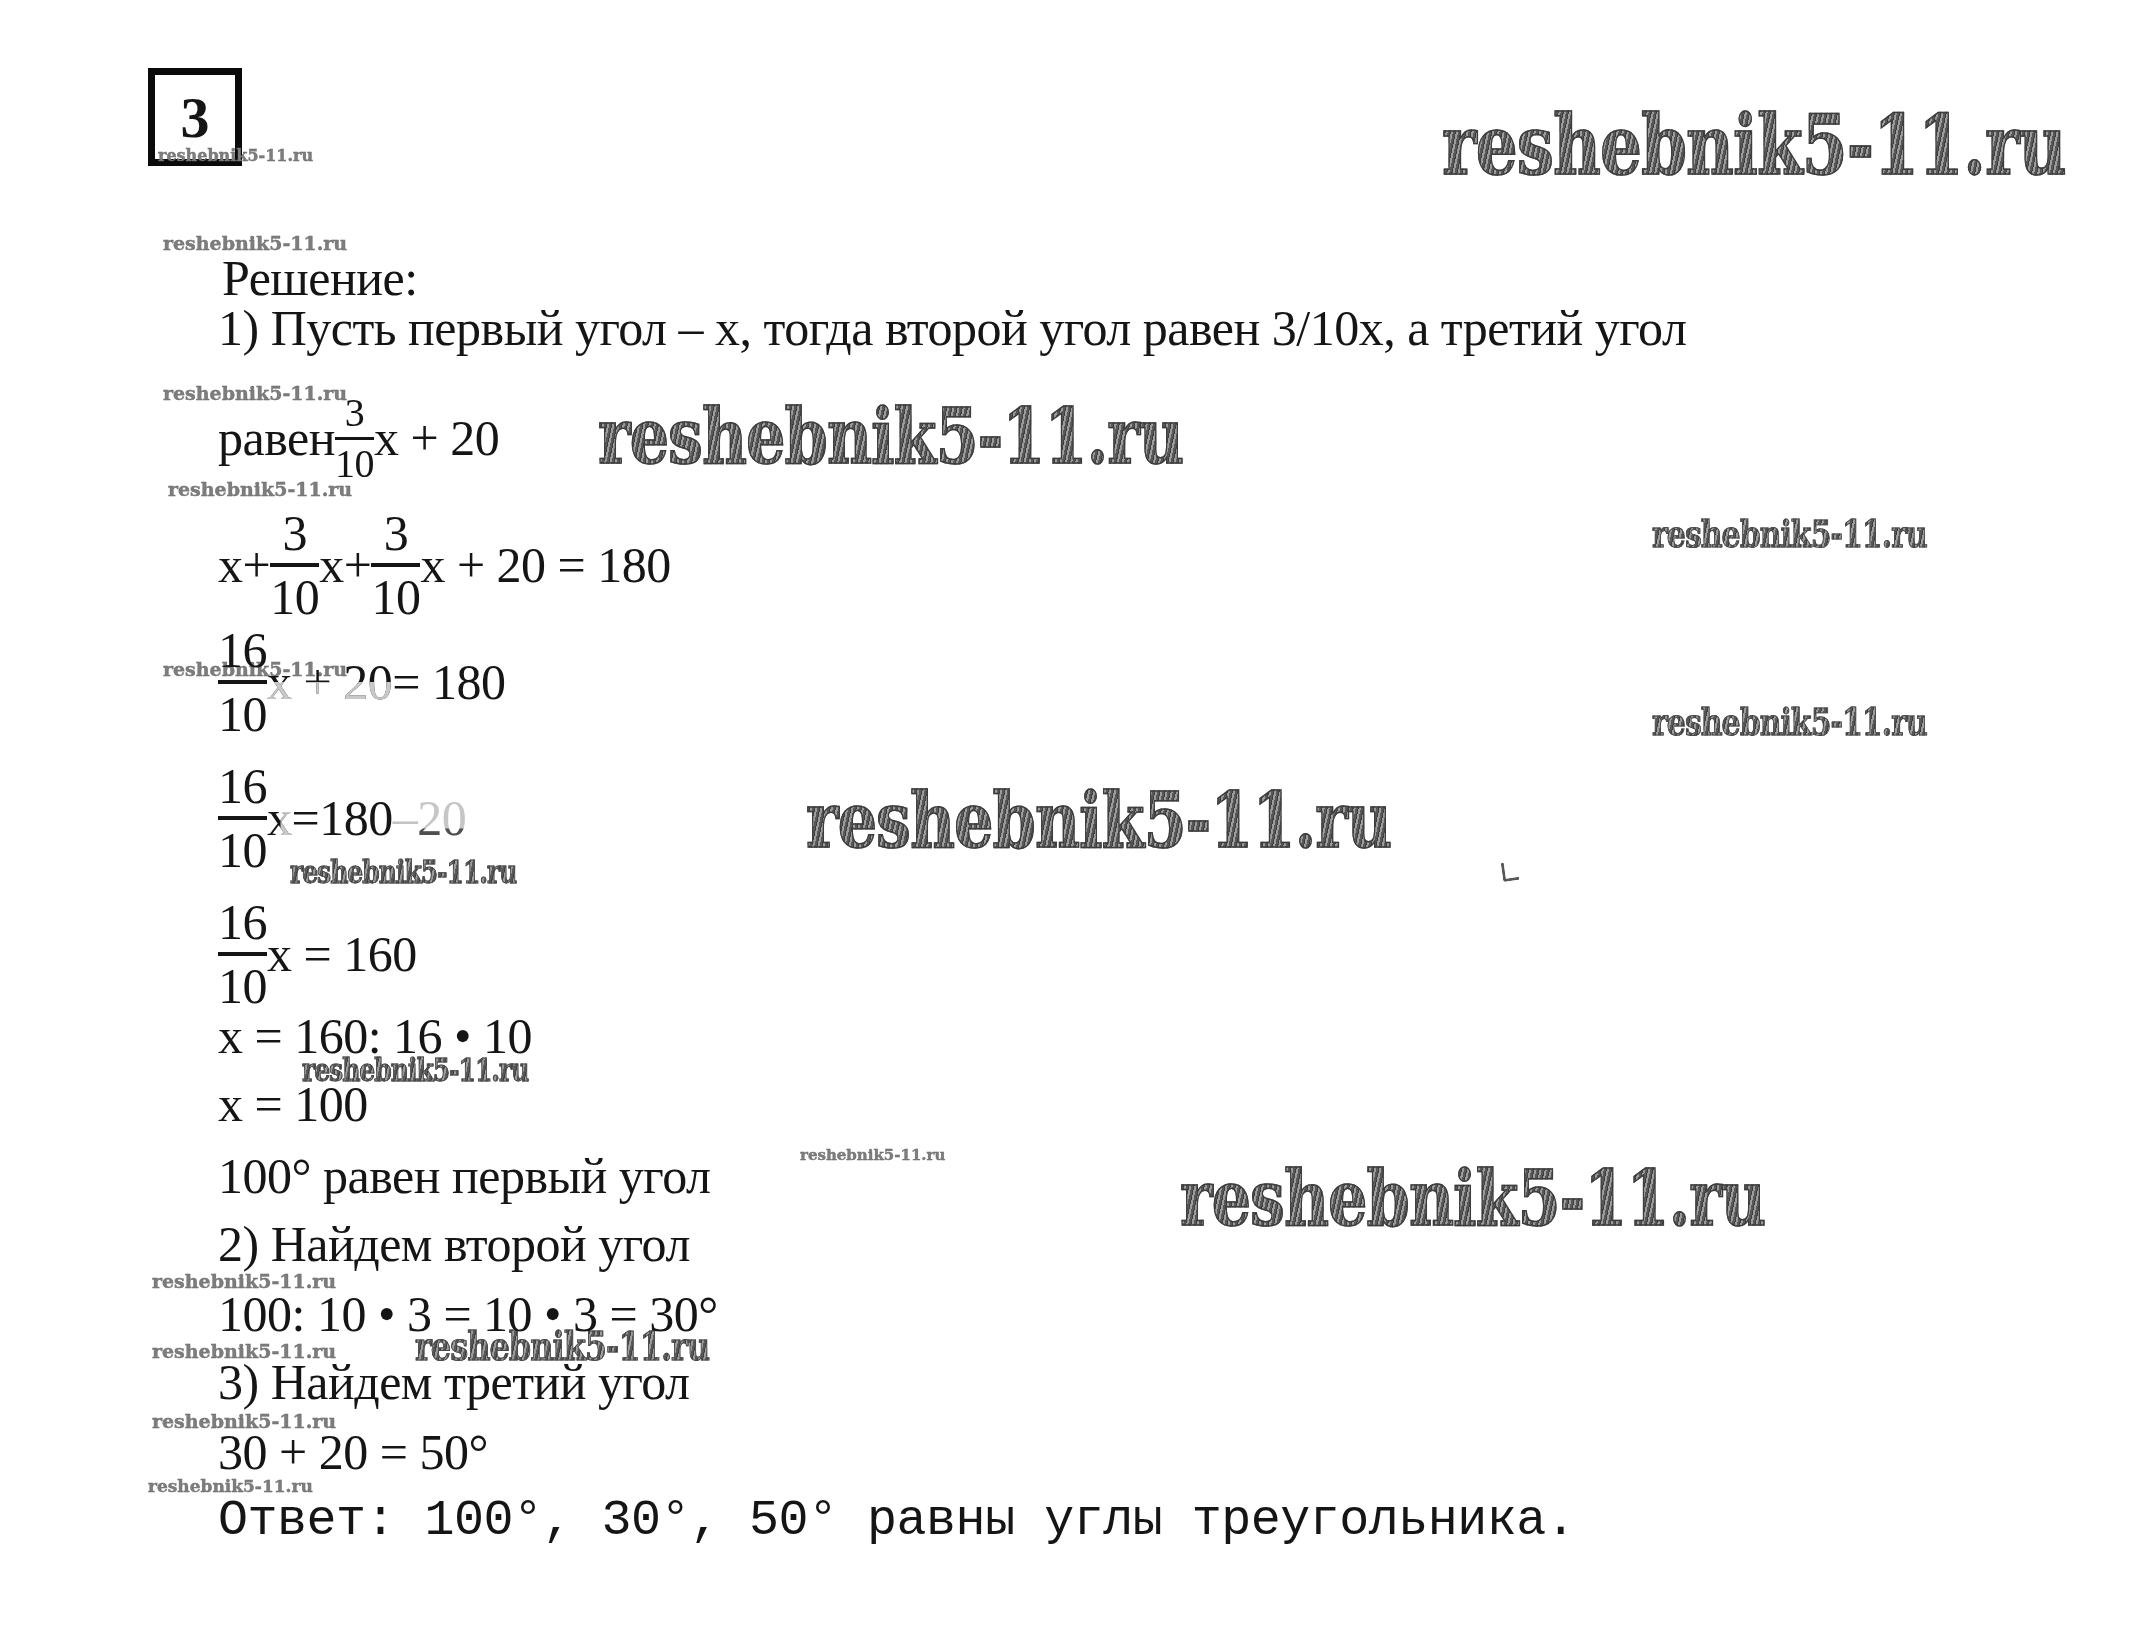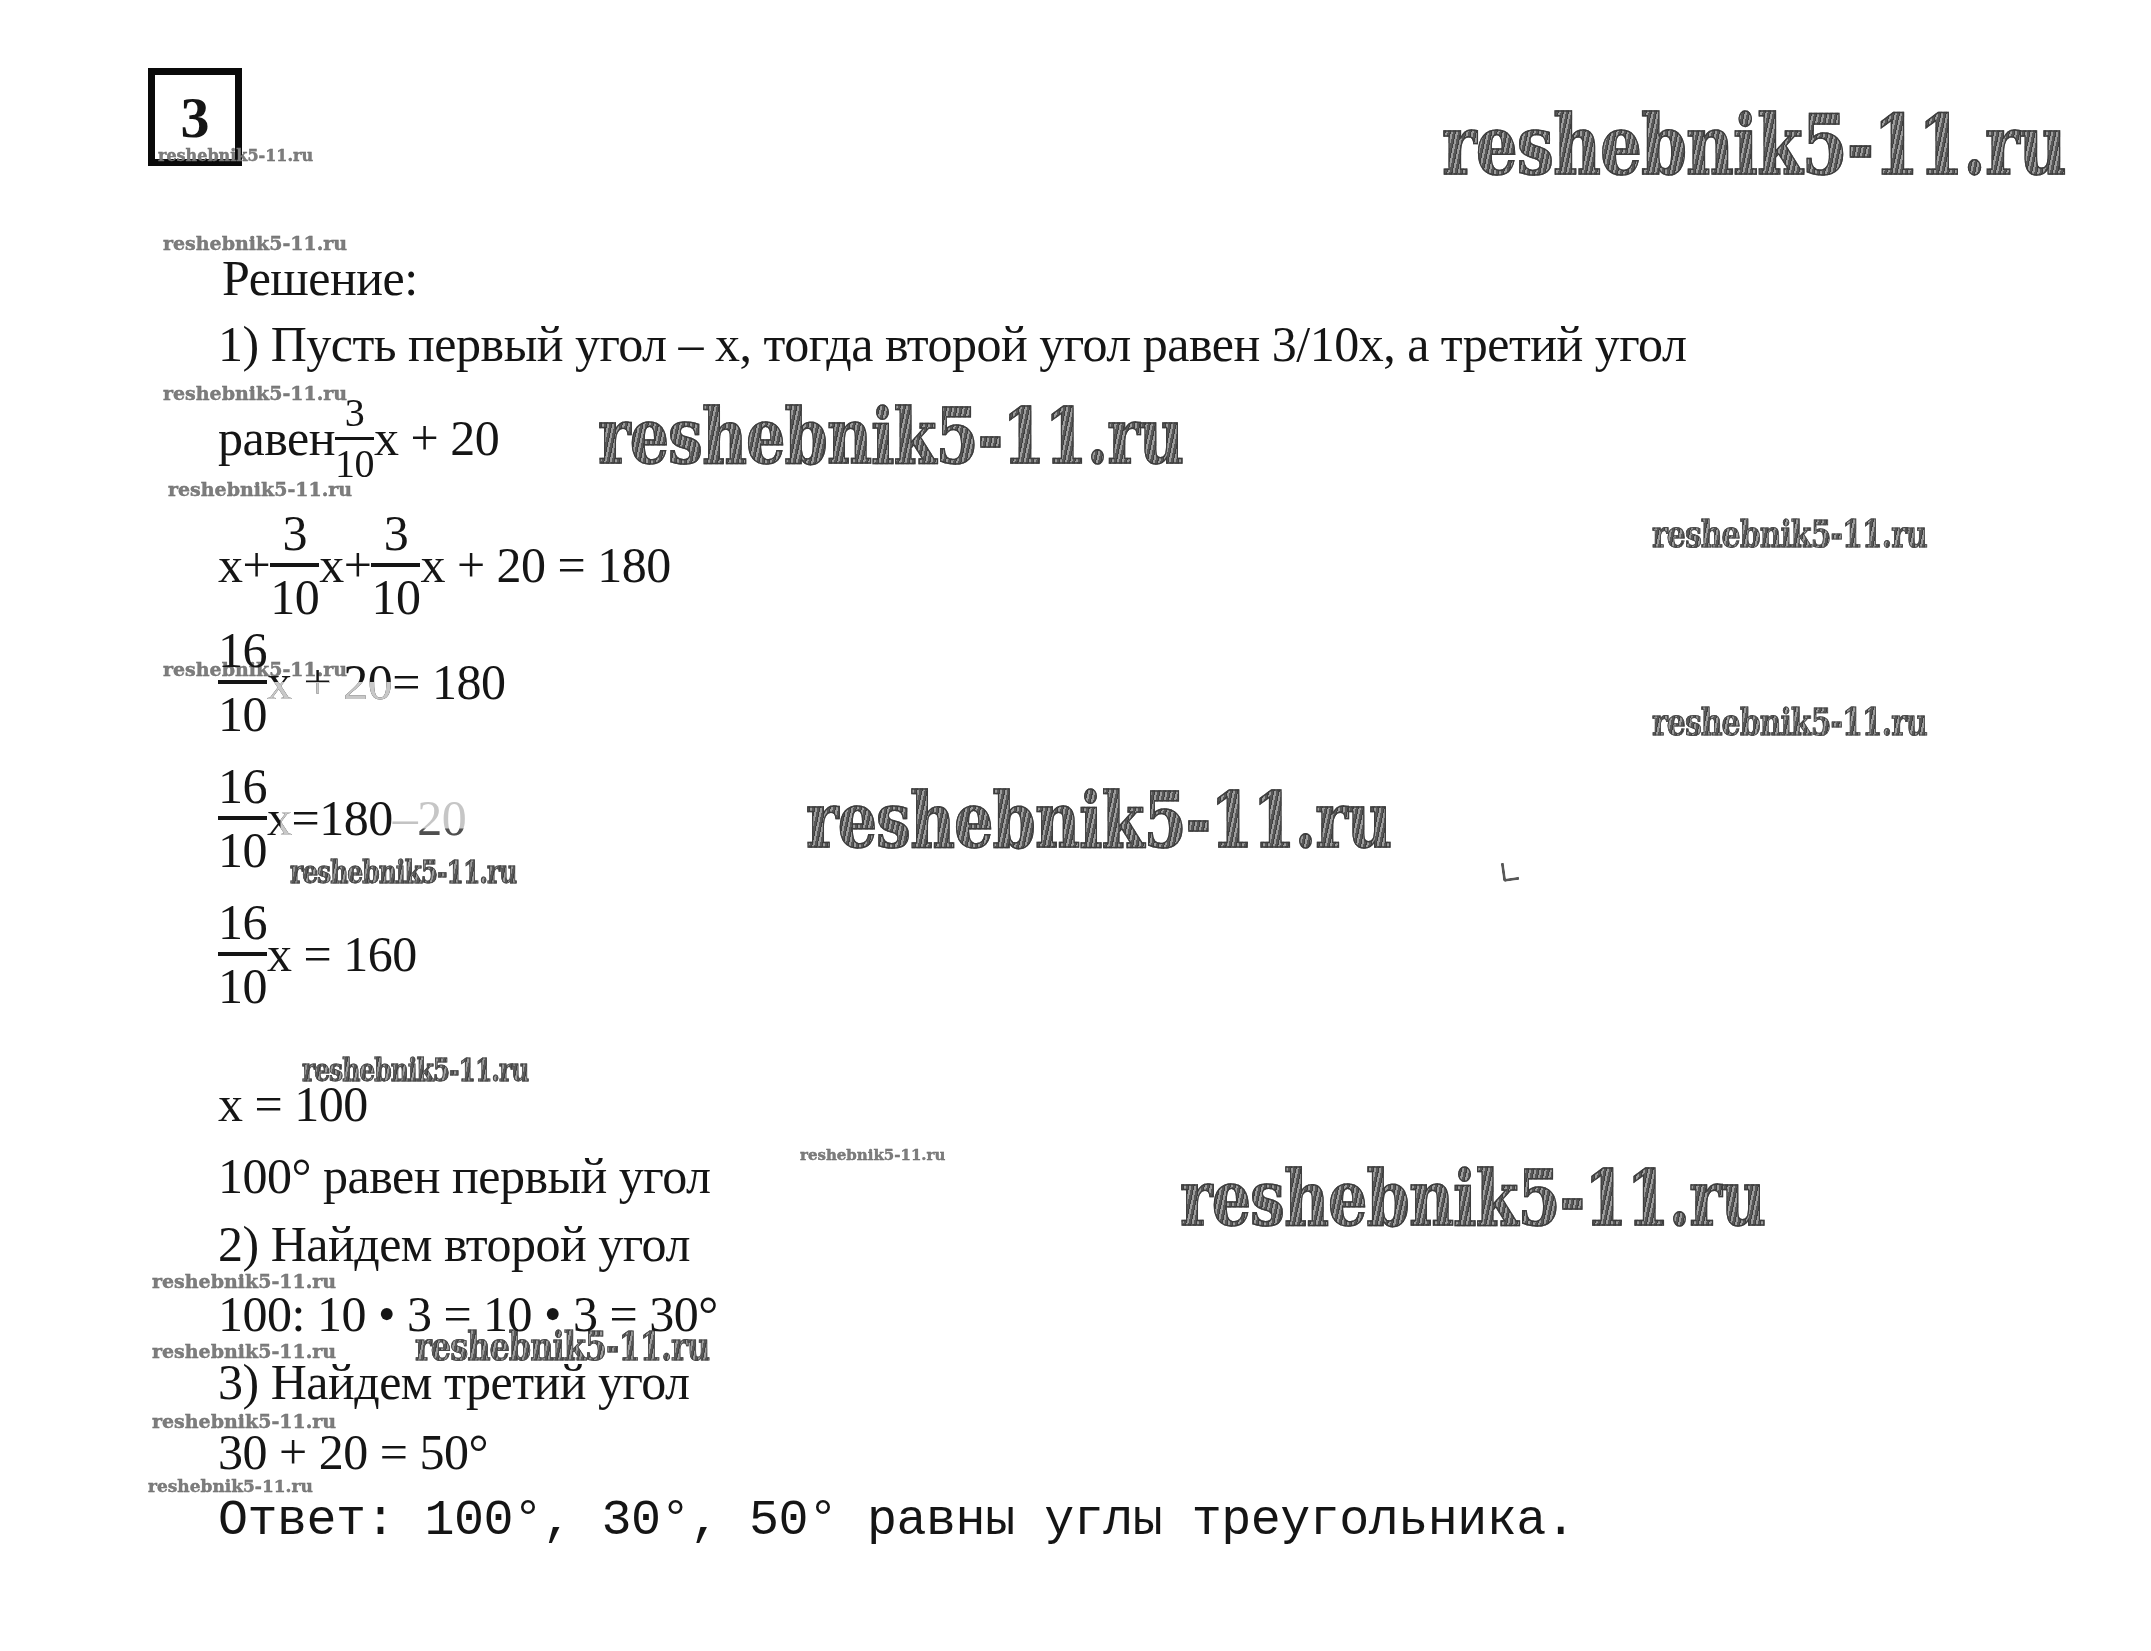--- a/index.html
+++ b/index.html
@@ -92,21 +92,21 @@
   <div class="wm wm-sketch wm-n">reshebnik5-11.ru</div>
   <div class="wm wm-tiny wm-o">reshebnik5-11.ru</div>
   <div class="wm wm-sketch wm-sketch-sm wm-p">reshebnik5-11.ru</div>
   <div class="wm wm-tiny wm-q">reshebnik5-11.ru</div>
   <div class="wm wm-tiny wm-r">reshebnik5-11.ru</div>
   <div class="wm wm-tiny wm-s">reshebnik5-11.ru</div>
   <div class="stray"></div>
 
   <div class="trow" style="top:250px;left:222px;">Решение:</div>
 
-  <div class="trow" style="top:316px;">1) Пусть первый угол – x, тогда второй угол равен 3/10x, а третий угол</div>
+  <div class="trow" style="top:300px;">1) Пусть первый угол – x, тогда второй угол равен 3/10x, а третий угол</div>
 
   <div class="eqrow" style="top:378px;height:120px;">
     <span>равен</span>
     <span class="frac frac-sm">
       <span class="num">3</span>
       <span class="bar"></span>
       <span class="den">10</span>
     </span>
     <span>x + 20</span>
   </div>
@@ -163,20 +163,21 @@
 
   <div class="eqrow" style="top:884px;height:140px;">
     <span class="frac">
       <span class="num">16</span>
       <span class="bar"></span>
       <span class="den">10</span>
     </span>
     <span>x = 160</span>
   </div>
 
+  <div class="trow" style="top:1008px;">x = 160: 16 • 10</div>
   <div class="trow" style="top:1076px;">x = 100</div>
   <div class="trow" style="top:1148px;">100° равен первый угол</div>
   <div class="trow" style="top:1216px;">2) Найдем второй угол</div>
   <div class="trow" style="top:1286px;">100: 10 • 3 = 10 • 3 = 30°</div>
   <div class="trow" style="top:1354px;">3) Найдем третий угол</div>
   <div class="trow" style="top:1424px;">30 + 20 = 50°</div>
   <div class="trow" style="top:1492px;font-family:Liberation Mono, monospace;">Ответ: 100°, 30°, 50° равны углы треугольника.</div>
 
 </div>
 

